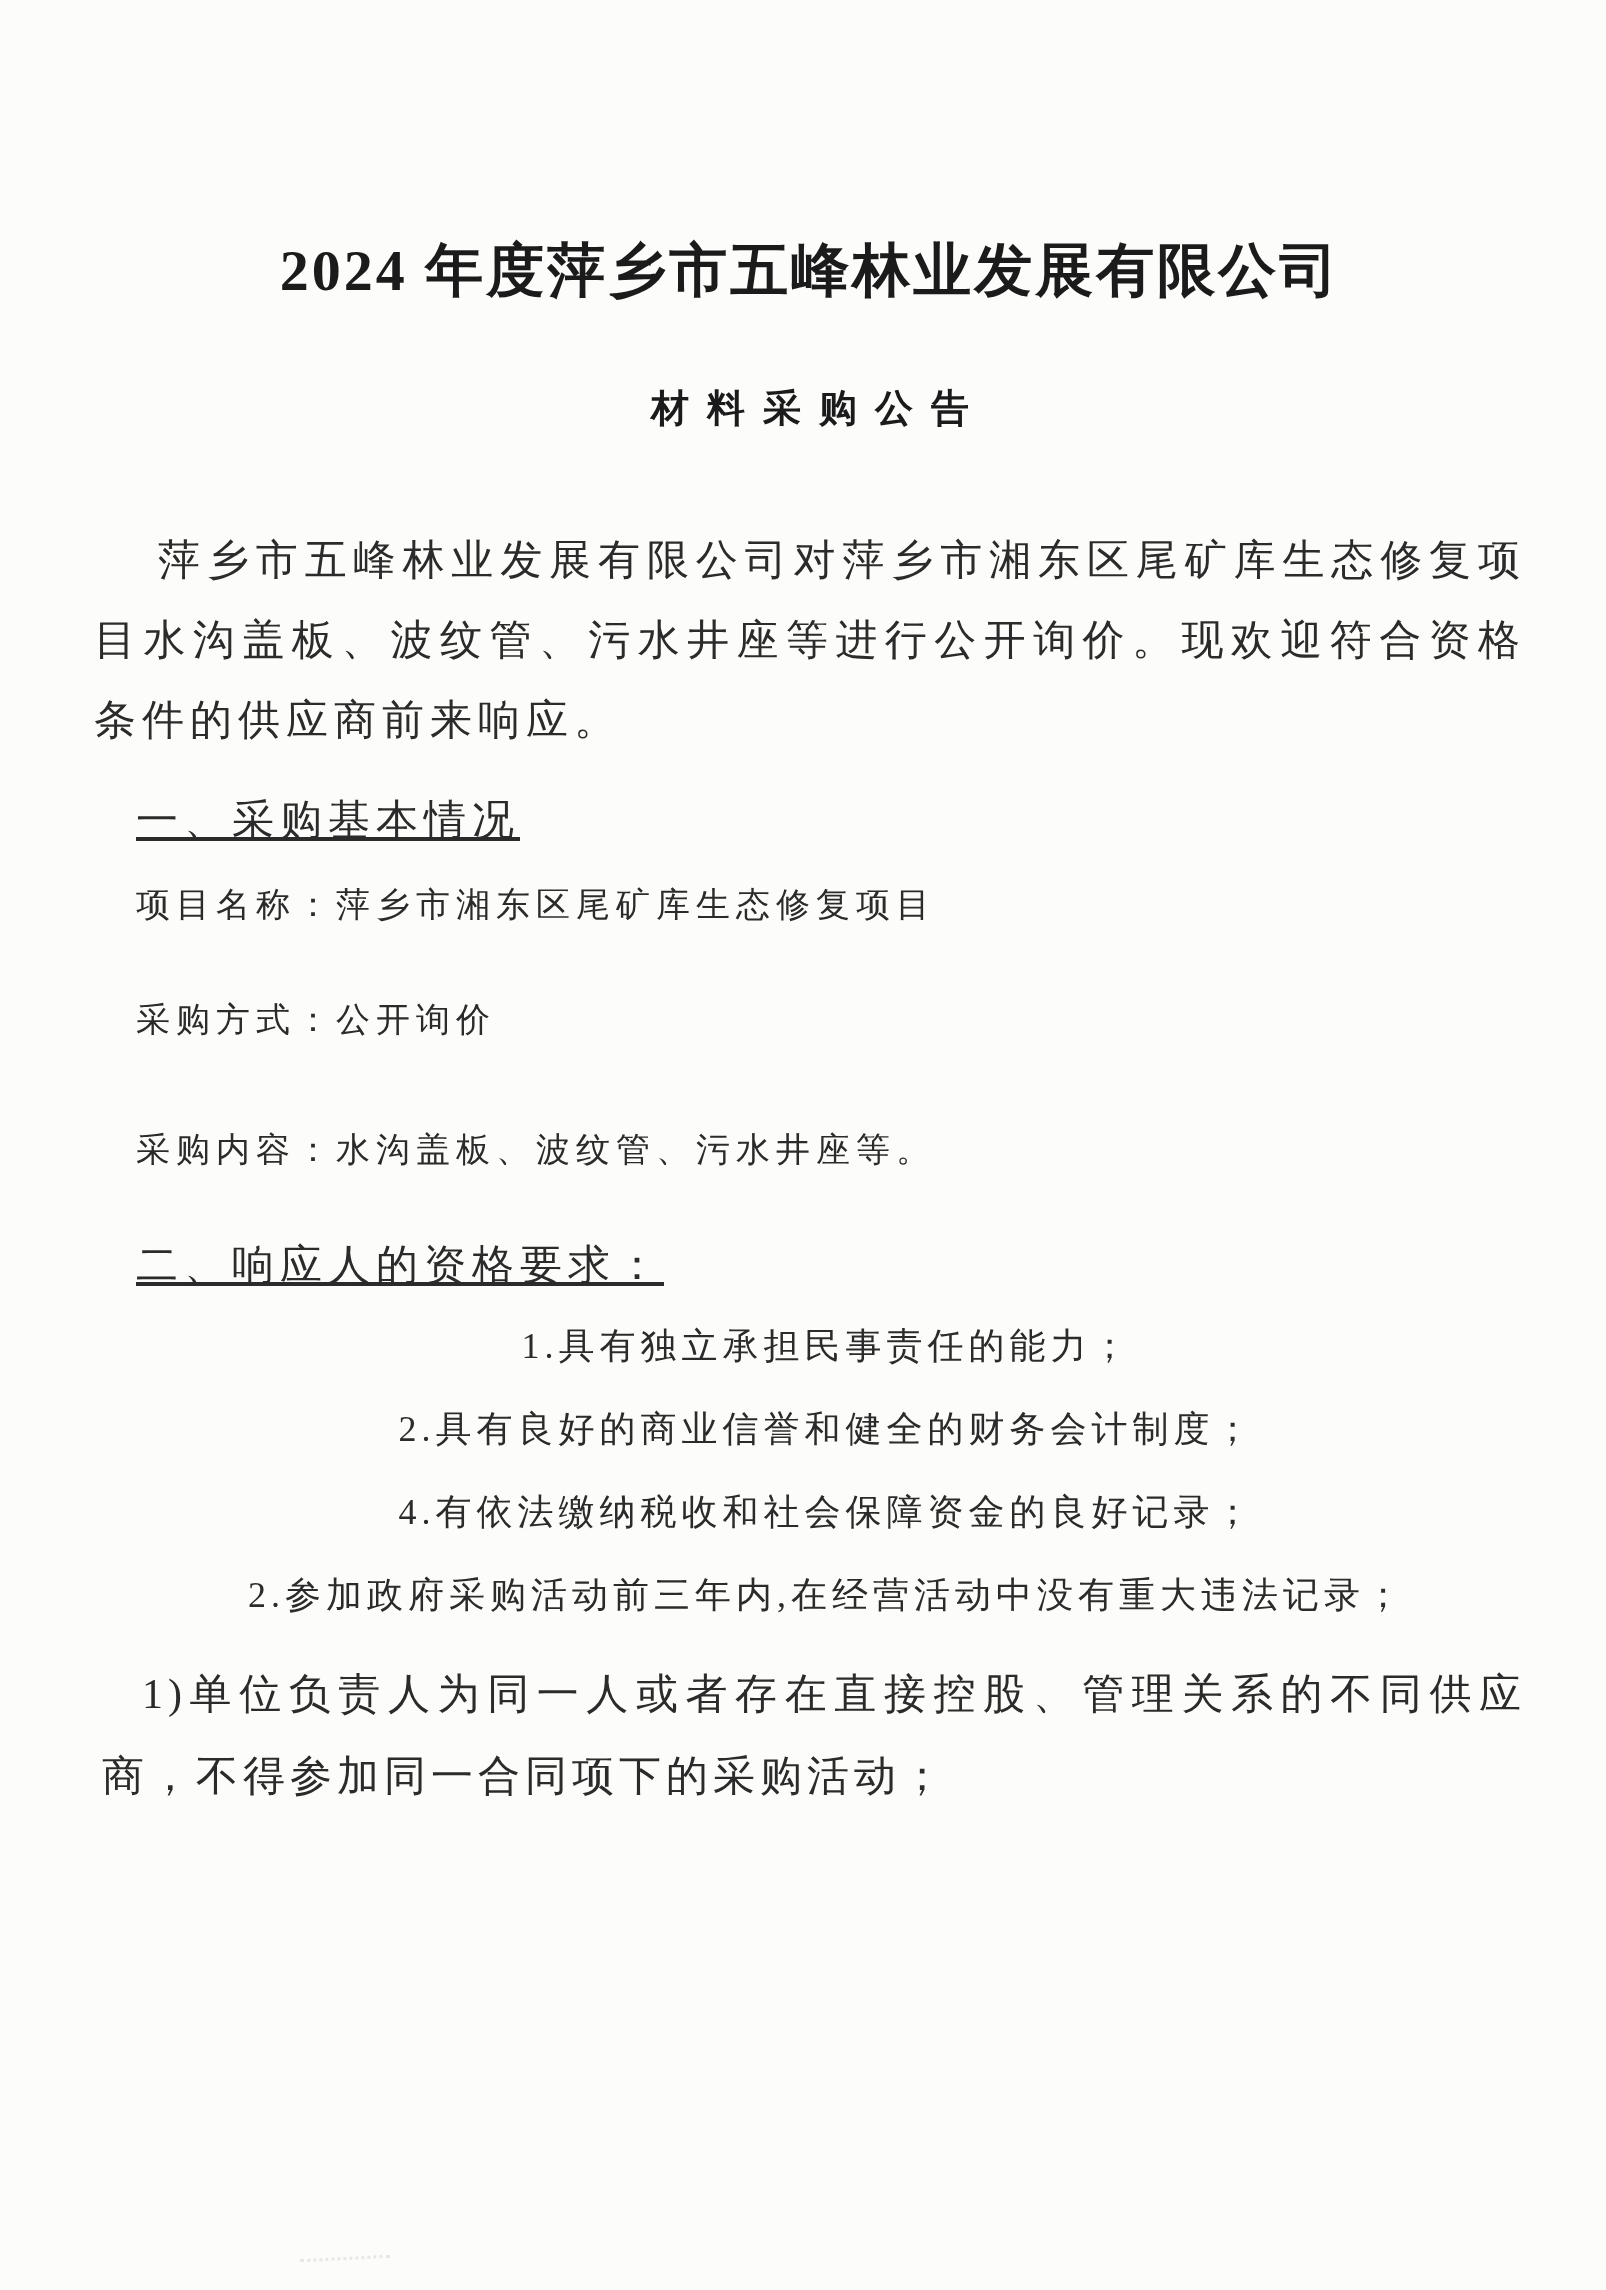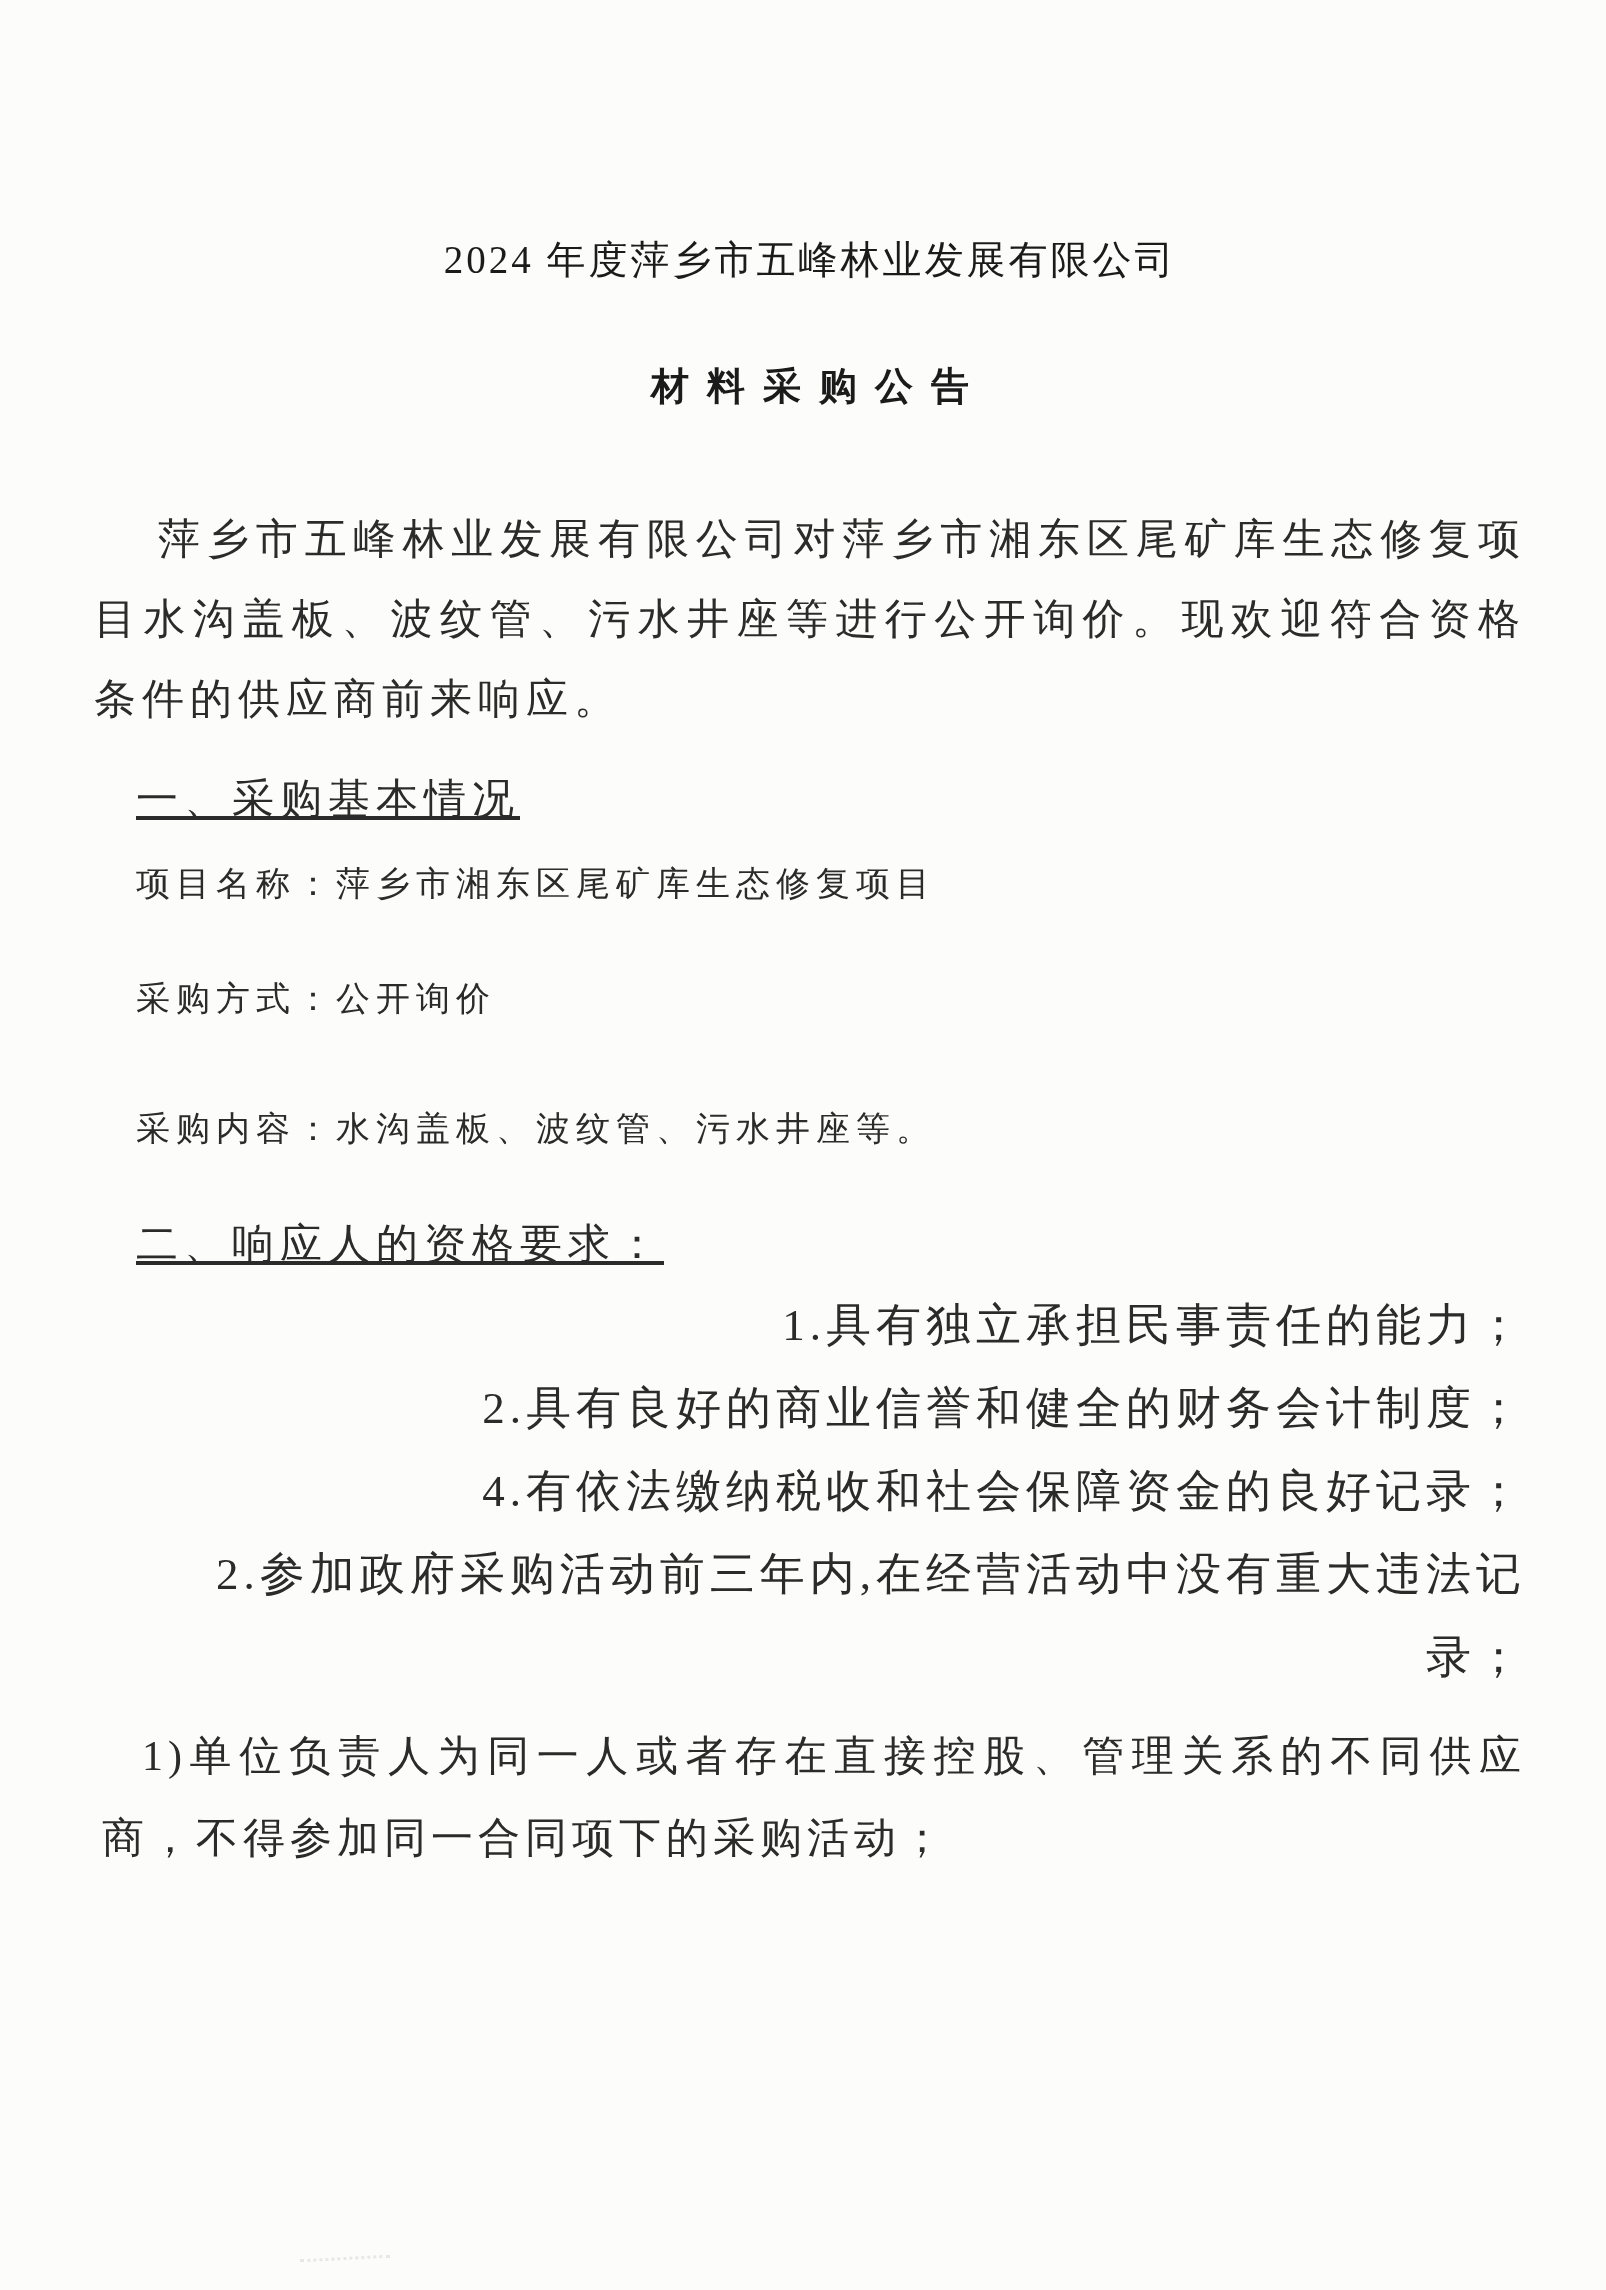--- a/index.html
+++ b/index.html
@@ -13,22 +13,22 @@
     height: 2290px;
     margin: 0 auto;
     background: #fcfcfa;
     box-sizing: border-box;
     padding: 238px 80px 0 94px;
     font-family: "Liberation Serif", "DejaVu Serif", serif;
     color: #2b2b2b;
     overflow: hidden;
   }
   .doc-title {
-    font-size: 39px;
-    font-weight: 400;
+    font-size: 58px;
+    font-weight: 700;
     letter-spacing: 3px;
     text-align: center;
     color: #1b1b1b;
     margin: 0 0 82px 0;
     line-height: 1.15;
   }
   .doc-subtitle {
     font-size: 38px;
     font-weight: 700;
     letter-spacing: 18px;
@@ -57,26 +57,26 @@
   .detail {
     font-size: 34px;
     line-height: 80px;
     letter-spacing: 6px;
     padding-left: 42px;
     margin: 5px 0 35px 0;
   }
   .detail.gap-lg { margin: 0 0 50px 0; }
   .detail.gap-md { margin: 0 0 35px 0; }
   .q-item {
-    font-size: 45px;
+    font-size: 36px;
     line-height: 83px;
     letter-spacing: 5px;
     padding-left: 34px;
     margin: 0;
-    text-align: right;
+    text-align: center;
   }
   .q-subitem {
     font-size: 42px;
     line-height: 82px;
     letter-spacing: 5px;
     text-indent: 40px;
     text-align: justify;
     margin: 16px 0 0 8px;
   }
   

